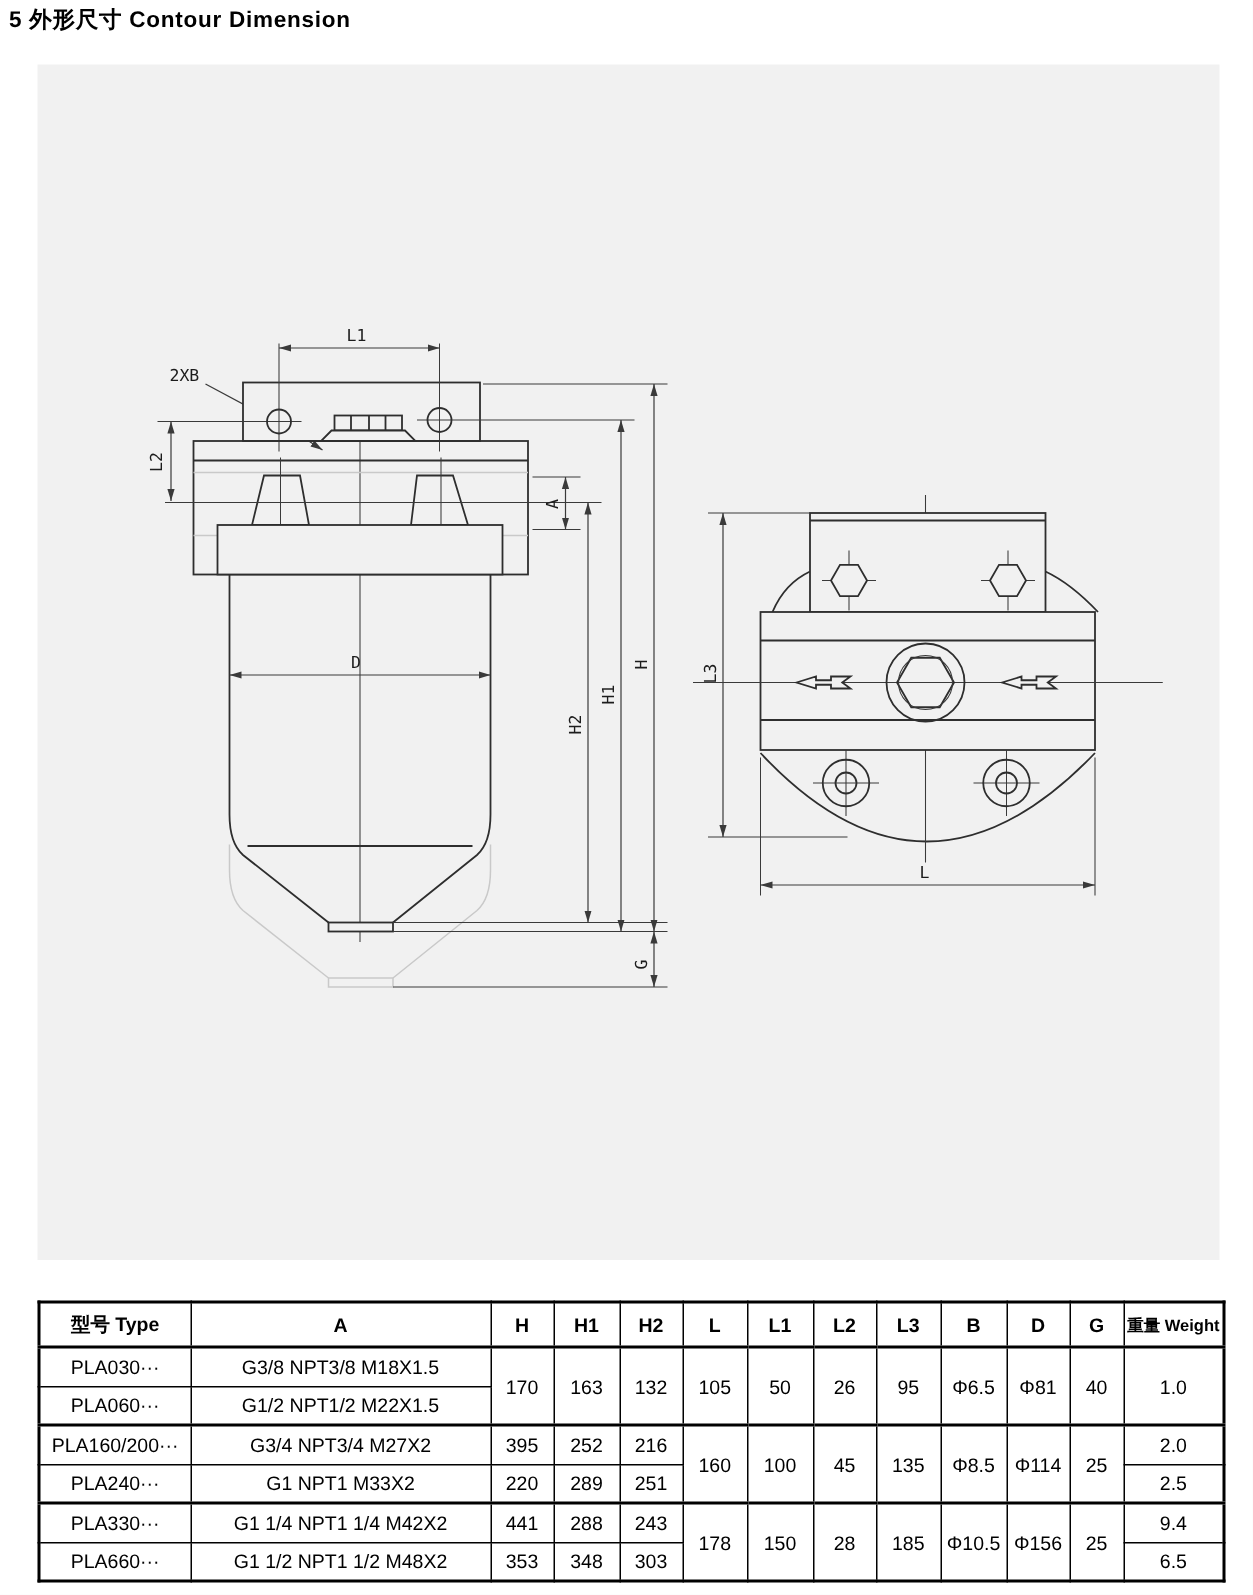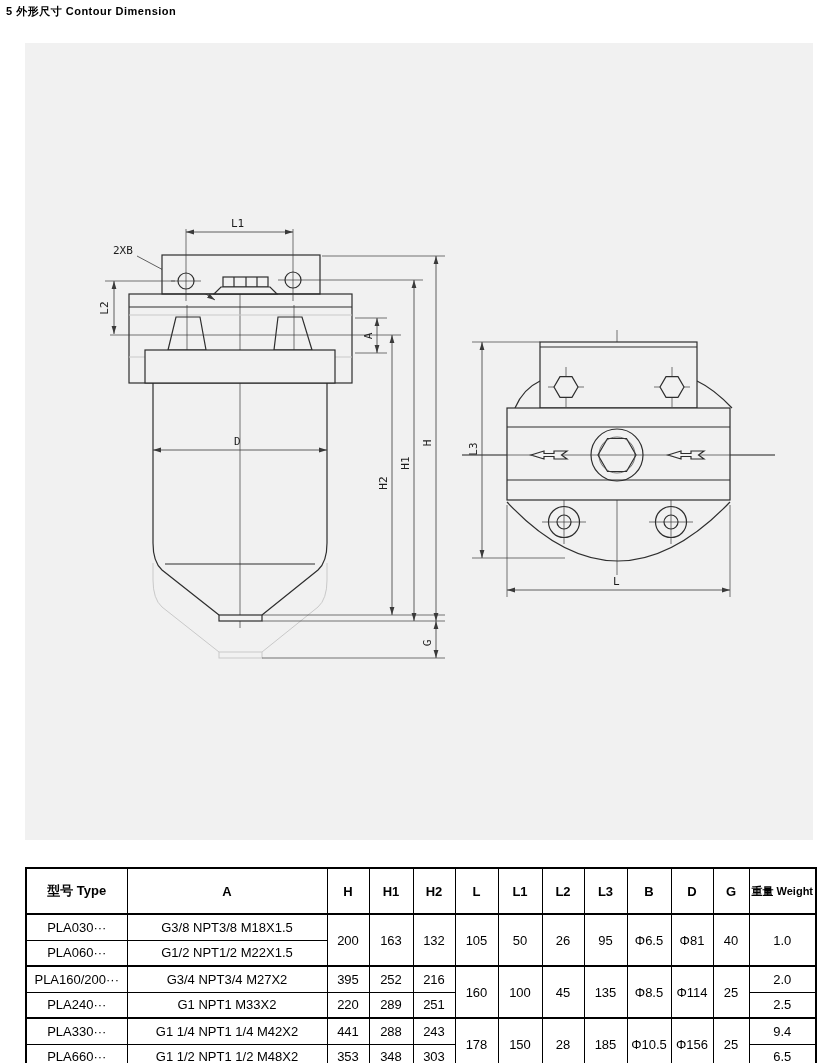--- a/index.html
+++ b/index.html
@@ -1,34 +1,34 @@
 <!DOCTYPE html>
 <html><head>
 <meta charset="utf-8">
 <style>
   html,body{margin:0;padding:0;background:#ffffff;}
   .page{position:relative;width:835px;height:1063px;background:#ffffff;overflow:hidden;
         font-family:"Liberation Sans",sans-serif;color:#111;}
-  .doc-title{position:absolute;left:6px;top:4px;font-size:11px;font-weight:bold;
+  .doc-title{position:absolute;left:6px;top:4px;font-size:15px;font-weight:bold;
              letter-spacing:0.5px;color:#000;}
   .drawing-panel{position:absolute;left:25px;top:43px;width:788px;height:797px;background:#f1f1f1;}
   svg text{font-family:"DejaVu Sans Mono","Liberation Mono",monospace;font-size:11px;fill:#1c1c1c;}
   .ol{stroke:#2e2e2e;stroke-width:1.2;fill:none;}
   .olf{stroke:#2e2e2e;stroke-width:1.2;fill:#f1f1f1;}
   .thin{stroke:#3a3a3a;stroke-width:0.7;fill:none;}
   .dimline{stroke:#3a3a3a;stroke-width:0.8;fill:none;}
   .ph{stroke:#c9c9c9;stroke-width:1;fill:none;}
   
   .spec-table{position:absolute;left:25px;top:867px;border-collapse:collapse;table-layout:fixed;
               width:790px;background:#fff;font-size:13px;color:#000;}
   .spec-table td,.spec-table th{border:1px solid #000;text-align:center;vertical-align:middle;
               padding:0 2px;overflow:hidden;white-space:nowrap;}
   .spec-table{border:2px solid #000;}
   .spec-table tr{height:26px;}
-  .spec-table tr.hdr{height:46px;margin-top:29px;}
+  .spec-table tr.hdr{height:30px;margin-top:29px;}
   .spec-table th{font-weight:bold;}
   .spec-table th.wt{font-size:11px;}
   .spec-table tr.gsep td{border-top-width:2px;}
   .spec-table tr.hdr th{border-bottom-width:2px;}
 </style>
 </head>
 <body>
 
 <div class="page">
 
@@ -217,21 +217,21 @@
       <th>L3</th>
       <th>B</th>
       <th>D</th>
       <th>G</th>
       <th class="wt">重量 Weight (kg)</th>
     </tr>
 
     <tr>
       <td>PLA030···</td>
       <td>G3/8 NPT3/8 M18X1.5</td>
-      <td rowspan="2">200</td>
+      <td rowspan="2">170</td>
       <td rowspan="2">163</td>
       <td rowspan="2">132</td>
       <td rowspan="2">105</td>
       <td rowspan="2">50</td>
       <td rowspan="2">26</td>
       <td rowspan="2">95</td>
       <td rowspan="2">Φ6.5</td>
       <td rowspan="2">Φ81</td>
       <td rowspan="2">40</td>
       <td rowspan="2">1.0</td>

